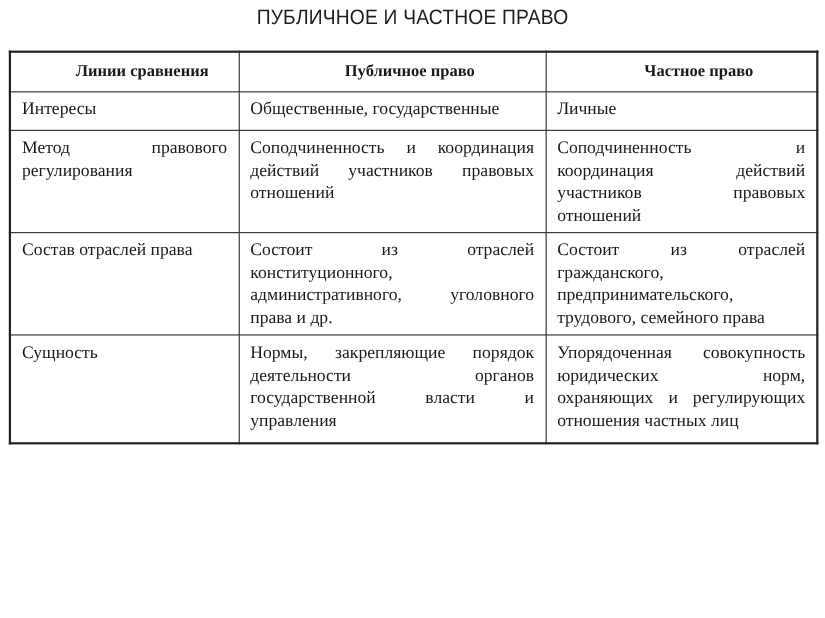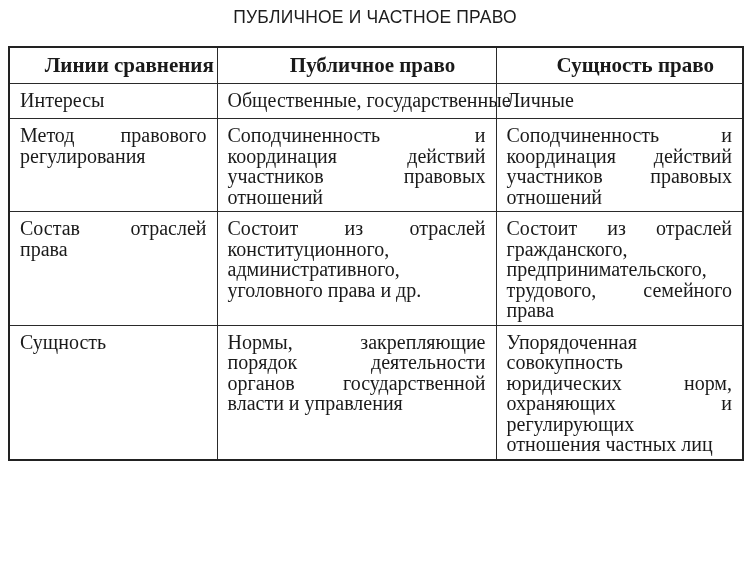--- a/index.html
+++ b/index.html
@@ -17,23 +17,23 @@
     position:absolute; left:8px; top:46px; width:734px;
     border-collapse:collapse; table-layout:fixed;
     border:2px solid #222;
   }
   col.c1 { width:208px; } col.c2 { width:279px; } col.c3 { width:247px; }
   th, td {
     border:1.5px solid #2a2a2a; vertical-align:top; padding:0;
   }
   th {
     height:35px; vertical-align:middle; text-align:center;
-    font-size:21px; font-weight:bold;padding-left:32px;
+    font-size:15px; font-weight:bold;padding-left:32px;
   }
-  td { font-size:20px; line-height:20.5px; }
+  td { font-size:16px; line-height:20.5px; }
   td .in { padding:6px 10px 4px 10px; text-align:justify; text-align-last:left; }
   td.c1 .in { padding-left:10px; }
   tr.r1 td { height:34px; }
   tr.r2 td { height:56px; }
   tr.r3 td { height:75px; }
   tr.r4 td { height:77px; }
   tr.r5 td { height:76px;margin-left:45px; }
   tr.r6 td { height:97px; }
   .nowrap { white-space:nowrap; }
 </style>
@@ -45,21 +45,21 @@
 <table>
   <colgroup>
       <col class="c1">
       <col class="c2">
       <col class="c3">
     </colgroup>
   <thead>
     <tr>
       <th>Линии сравнения</th>
       <th>Публичное право</th>
-      <th>Сущность право</th>
+      <th>Частное право</th>
     </tr>
   </thead>
   <tbody>
     <tr class="r1">
       <td class="c1">
           <div class="in">Интересы</div>
         </td>
       <td>
           <div class="in nowrap">Общественные, государственные</div>
         </td>

